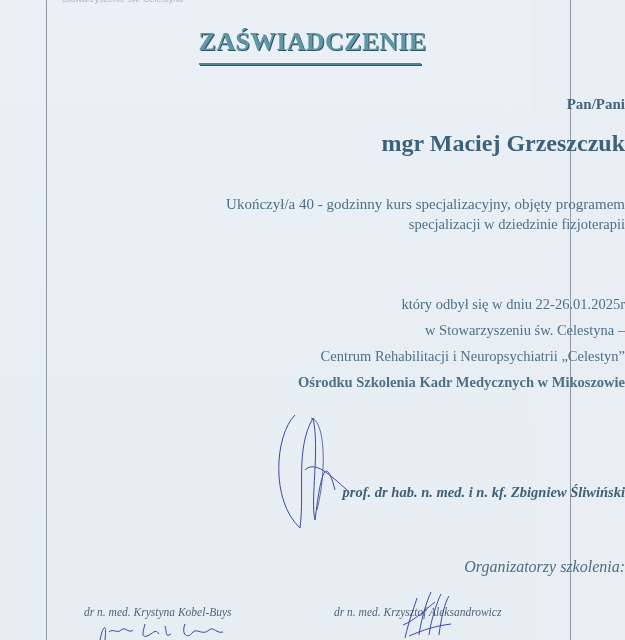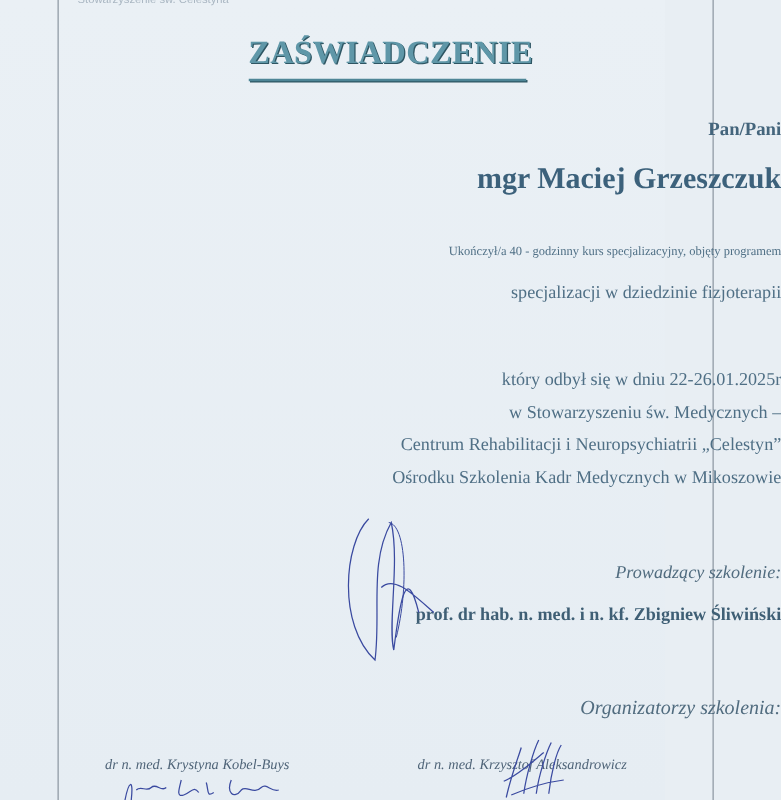--- a/index.html
+++ b/index.html
@@ -7,29 +7,29 @@
   .page { position:absolute; left:0; top:0; width:504px; height:640px; background:linear-gradient(180deg,#eaf0f5 0%,#e6edf3 100%);padding-left:28px; }
   .border-left { position:absolute; left:46px; top:0; width:1px; height:640px; background:#8d98a3; }
   .border-right { position:absolute; left:570px; top:0; width:1px; height:640px; background:#8d98a3; }
   .header-org { position:absolute; left:62px; top:-6px; font-size:9px; color:#a9b6c2; font-family:"Liberation Sans", sans-serif; }
   .title { position:absolute; left:0; width:625px; top:27px; text-align:center; font-size:26px; font-weight:bold; color:#5f97a8; letter-spacing:0.3px;
            text-shadow:1px 1px 0 #2e5663; }
   .title-underline { position:absolute; left:199px; top:63px; width:222px; height:2px; background:#4e8697; box-shadow:1px 1px 0 #2e5663; }
   .line { position:absolute; left:0; width:625px; text-align:right; color:#4b6b80; }
   .salutation { top:96px; font-size:15px; font-weight:bold; color:#44657c; }
   .name { top:130px; font-size:24px; font-weight:bold; color:#3c617b; }
-  .body1 { top:196px; font-size:10px; color:#4f6f85; }
-  .body2 { top:216px; font-size:14.5px; color:#4f6f85;margin-top:10px; }
+  .body1 { top:196px; font-size:15px; color:#4f6f85; }
+  .body2 { top:216px; font-size:14.5px; color:#4f6f85; }
   .course { top:258px; font-size:22px; color:#7a9a6c; font-weight:bold; text-shadow:1px 1px 0 #56704c; }
   .d1 { top:296px; font-size:14.5px; color:#4f6f85; }
   .d2 { top:322px; font-size:14.5px; color:#4f6f85; }
   .d3 { top:348px; font-size:14.5px; color:#4f6f85; }
-  .d4 { top:374px; font-size:14.5px; color:#4f6f85; }
+  .d4 { top:374px; font-size:14.5px; color:#4f6f85;font-weight:bold; }
   .instr-label { top:450px; font-size:14.5px; font-style:italic; color:#516c7f; }
-  .instr-name { top:484px; font-size:14.5px; font-weight:bold; color:#3f5f75; }
+  .instr-name { top:484px; font-size:14.5px; font-style:italic; font-weight:bold; color:#3f5f75; }
   .org-label { top:558px; font-size:16px; font-style:italic; color:#516c7f; }
   .org1 { position:absolute; left:84px; top:606px; font-size:11.5px; font-style:italic; color:#4f6478;text-align:right; }
   .org2 { position:absolute; left:334px; top:606px; font-size:11.5px; font-style:italic; color:#4f6478; }
   svg.sig { position:absolute; overflow:visible; }
 </style>
 </head>
 <body>
 
 <div class="page">
   <div class="border-left"></div>
@@ -41,25 +41,24 @@
   <div class="title-underline"></div>
 
   <div class="line salutation">Pan/Pani</div>
   <div class="line name">mgr Maciej Grzeszczuk</div>
 
   <div class="line body1">Ukończył/a  40 - godzinny kurs specjalizacyjny, objęty programem</div>
   <div class="line body2">specjalizacji w dziedzinie fizjoterapii</div>
 
 
   <div class="line d1">który odbył się  w dniu  22-26.01.2025r</div>
-  <div class="line d2">w Stowarzyszeniu św. Medycznych –</div>
+  <div class="line d2">w Stowarzyszeniu św. Celestyna –</div>
   <div class="line d3">Centrum Rehabilitacji i Neuropsychiatrii „Celestyn”</div>
   <div class="line d4">Ośrodku Szkolenia Kadr Medycznych w Mikoszowie</div>
 
-  <div class="line instr-label">Prowadzący szkolenie:</div>
   <div class="line instr-name">prof. dr hab. n. med. i n. kf. Zbigniew Śliwiński</div>
 
   <svg class="sig" style="left:265px;top:410px;width:90px;height:125px;" viewBox="0 0 90 125">
     <path d="M30 5 C10 25, 5 90, 35 118 C40 80, 30 40, 48 8 C55 40, 45 90, 50 110 C55 70, 60 40, 70 80 M40 60 C50 50, 65 65, 82 80" fill="none" stroke="#3a4aa0" stroke-width="1"></path>
     <path d="M46 8 C60 10, 62 60, 52 100" fill="none" stroke="#3a4aa0" stroke-width="0.8"></path>
   </svg>
 
   <div class="line org-label">Organizatorzy szkolenia:</div>
 
   <div class="org1">dr n. med. Krystyna Kobel-Buys</div>

